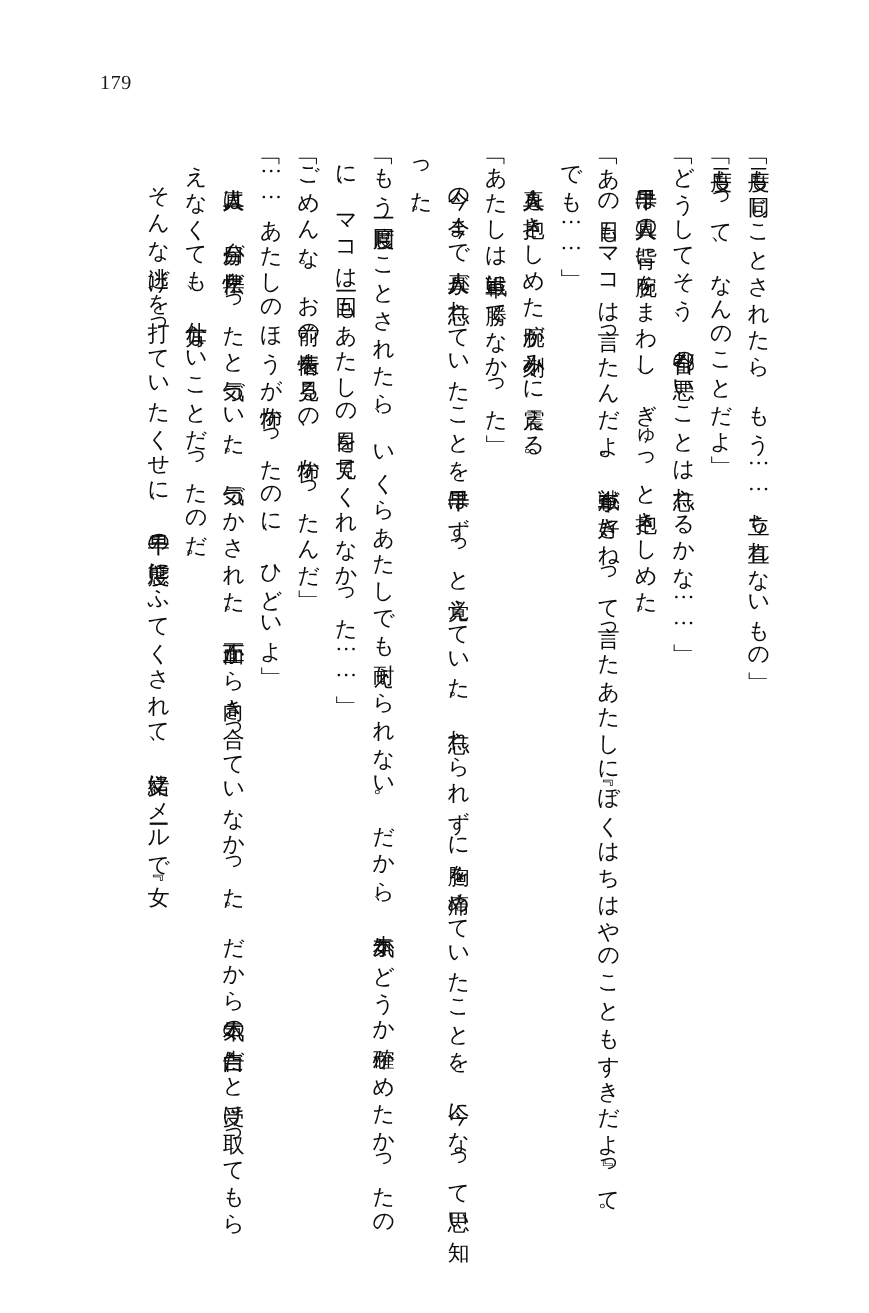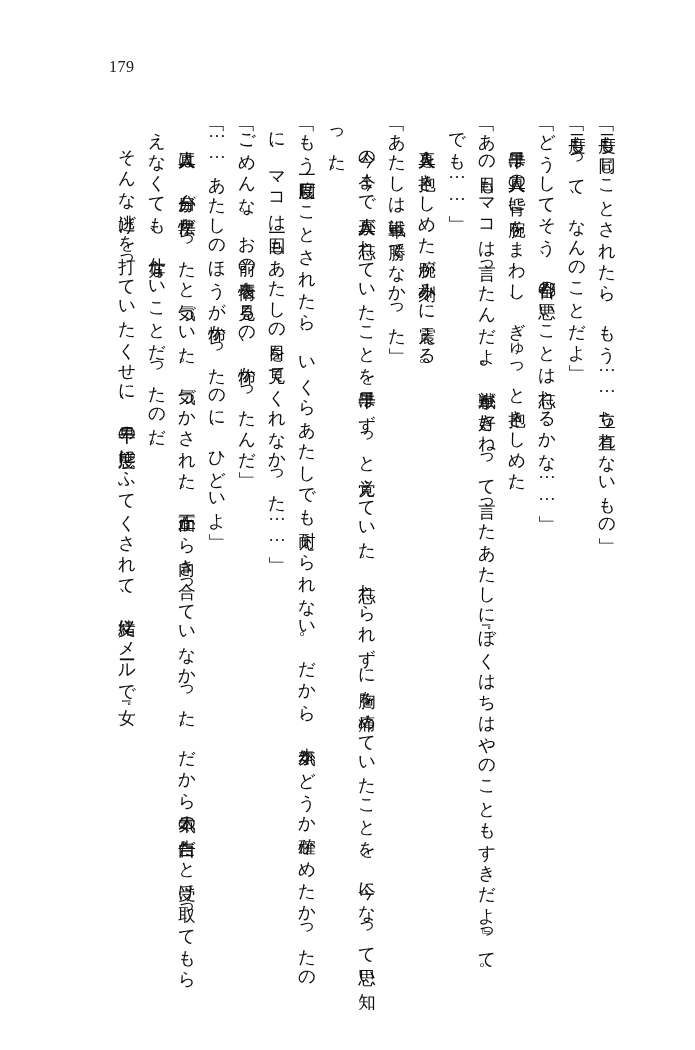--- a/index.html
+++ b/index.html
@@ -16,21 +16,21 @@
   }
   .page {
     position: relative;
     width: 695px;
     height: 1050px;
     background: #ffffff;
   }
   .page-number {
     position: absolute;
     top: 58px;
-    left: 109px;
+    left: 80px;
     font-size: 16px;
     letter-spacing: 0.5px;
     color: #1a1a1a;
     font-family: "Liberation Serif", "DejaVu Serif", serif;
   }
   .body-text {
     position: absolute;
     top: 120px;
     left: 74px;
     width: 548px;

